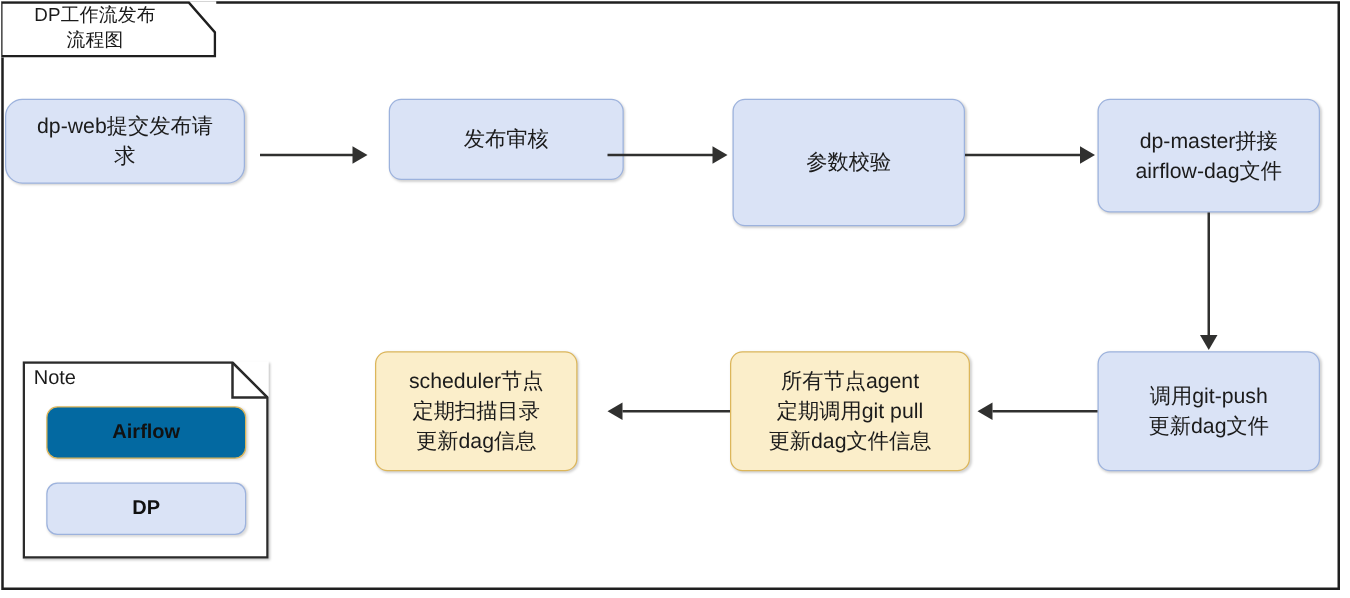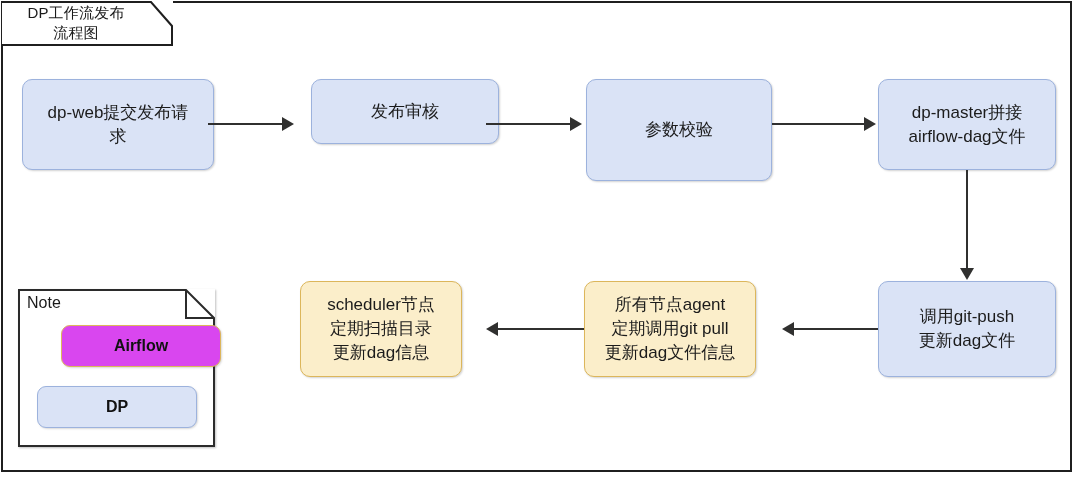--- a/index.html
+++ b/index.html
@@ -123,23 +123,22 @@
     display: flex;
     align-items: center;
     justify-content: center;
     font-size: 16px;
     font-weight: bold;
     color: #111111;
     box-shadow: 1px 1px 2px rgba(0,0,0,0.15);
   }
   #legend-airflow {
     top: 36px;
-    background: #d946ef;
+    background: #0369a1;
     border: 1.6px solid #dcb65b;
-    margin-left: 24px;
   }
   #legend-dp {
     top: 97px;
     background: #dae3f6;
     border: 1.6px solid #9cb2dd;
   }
 </style>
 </head>
 <body>
 
@@ -148,21 +147,21 @@
   <div id="frame"></div>
 
   <div id="frame-label">
     <svg class="lbl-shape" viewBox="0 0 172 45" preserveAspectRatio="none">
       <path d="M 0 1 L 150 1 L 171 25 L 171 44 L 0 44 Z" fill="#ffffff" stroke="#1f1f1f" stroke-width="2"></path>
     </svg>
     <div class="lbl-text">DP工作流发布
 流程图</div>
   </div>
 
-  <div class="node dp" style="left:22px; top:79px; width:192px; height:91px;">
+  <div class="node dp" style="left:4px; top:79px; width:192px; height:68px;border-radius:14px;">
     <span class="txt">dp-web提交发布请
 求</span>
   </div>
 
   <div class="arrow-h" style="left:208px; top:123px; width:76px;"></div>
   <div class="arrowhead right" style="left:282px; top:117px;"></div>
 
   <div class="node dp" style="left:311px; top:79px; width:188px; height:65px;">
     <span class="txt">发布审核</span>
   </div>
@@ -186,21 +185,21 @@
   <div class="arrowhead down" style="left:960px; top:268px;"></div>
 
   <div class="node dp" style="left:878px; top:281px; width:178px; height:96px;">
     <span class="txt">调用git-push
 更新dag文件</span>
   </div>
 
   <div class="arrow-h" style="left:794px; top:328px; width:84px;"></div>
   <div class="arrowhead left" style="left:782px; top:322px;"></div>
 
-  <div class="node airflow" style="left:584px; top:281px; width:172px; height:96px;">
+  <div class="node airflow" style="left:584px; top:281px; width:192px; height:96px;">
     <span class="txt">所有节点agent
 定期调用git pull
 更新dag文件信息</span>
   </div>
 
   <div class="arrow-h" style="left:498px; top:328px; width:86px;"></div>
   <div class="arrowhead left" style="left:486px; top:322px;"></div>
 
   <div class="node airflow" style="left:300px; top:281px; width:162px; height:96px;">
     <span class="txt">scheduler节点

